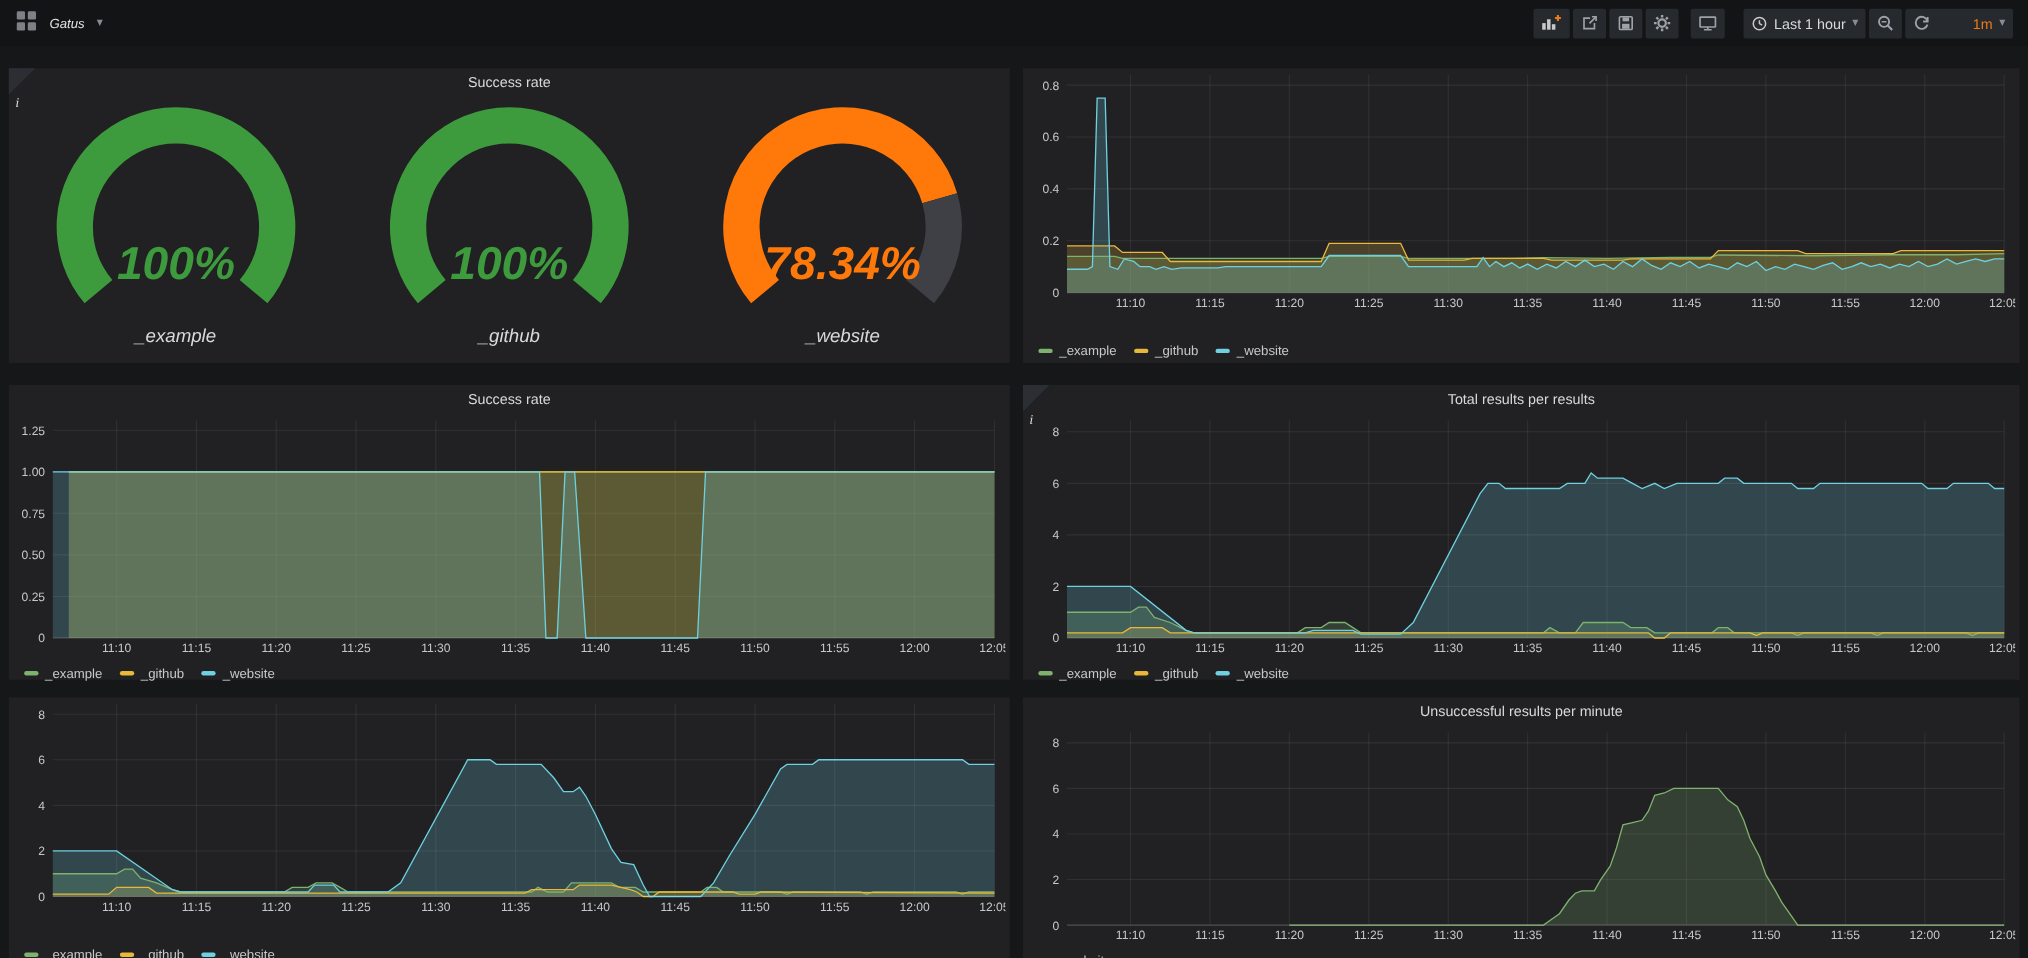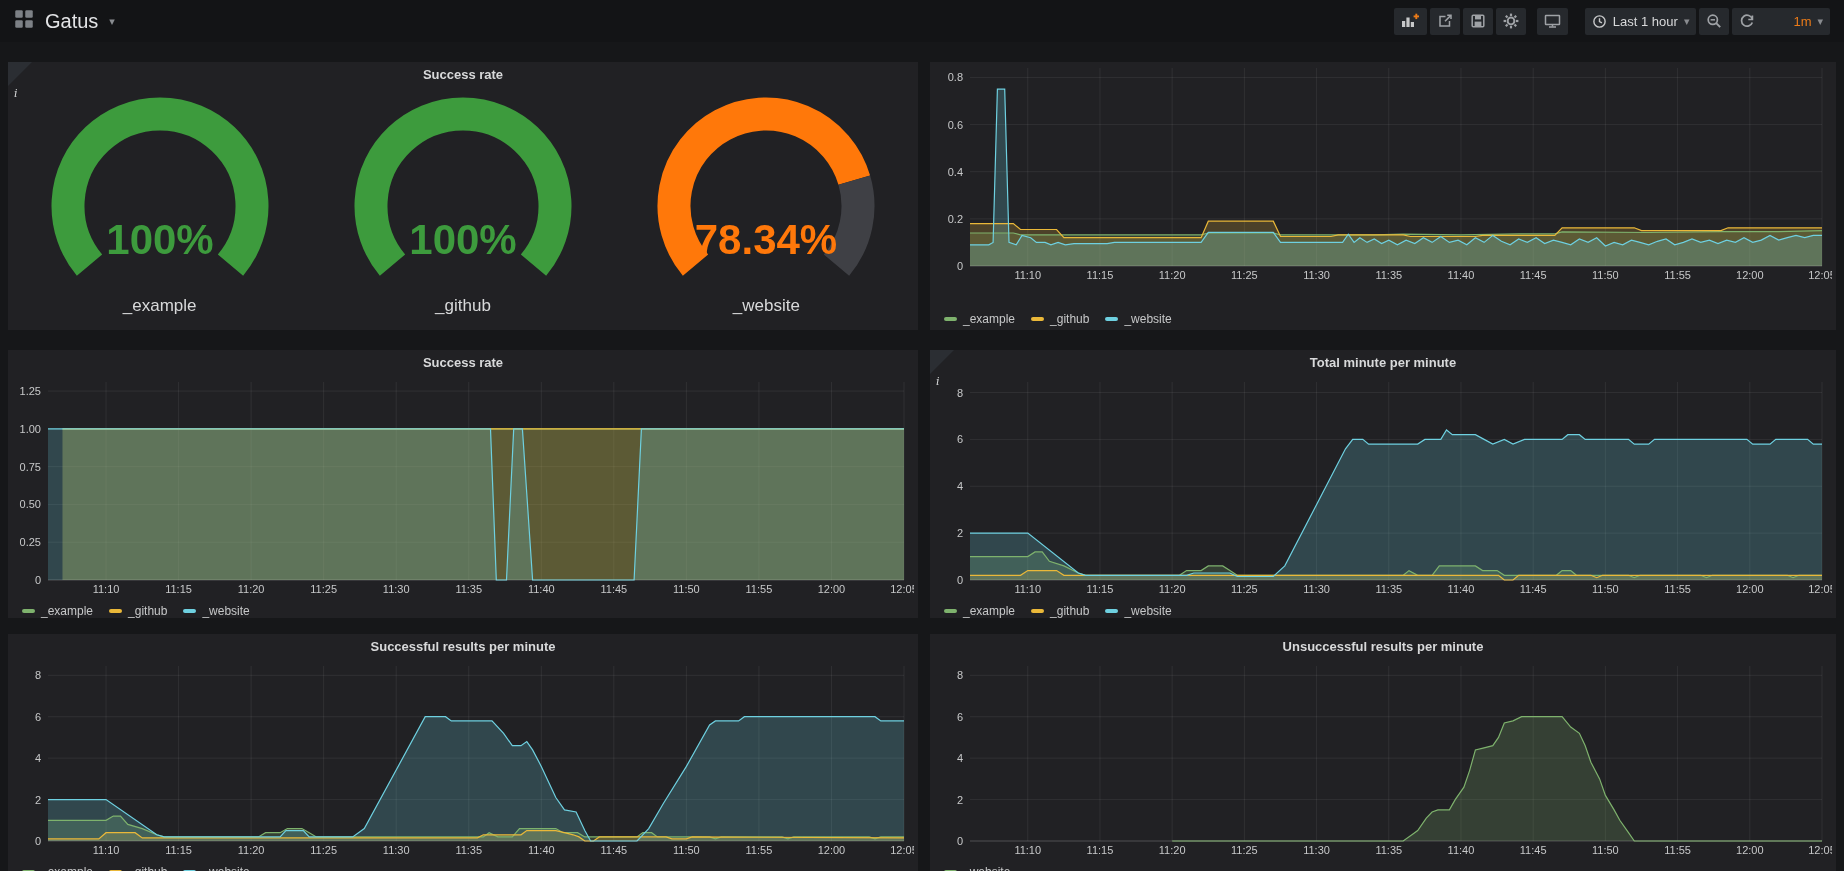--- a/index.html
+++ b/index.html
@@ -6,45 +6,45 @@
   html,body { margin:0; padding:0; }
   body {
     width:1844px; height:871px; overflow:hidden; position:relative;
     background:#161719; color:#d8d9da;
     font-family:"Liberation Sans", sans-serif;
   }
   
   .navbar { position:absolute; top:0; left:0; width:1844px; height:42px;
     background:#131416; display:flex; align-items:center; padding:0 14px; }
   .nav-left { display:flex; align-items:center; gap:11px; }
-  .dash-title { font-size:20px; color:#e3e4e6; cursor:pointer; }
+  .dash-title { font-size:12px; color:#e3e4e6; cursor:pointer;font-style:italic; }
   .caret { font-size:11px; color:#898c90; line-height:1; }
   .nav-right { margin-left:auto; display:flex; align-items:flex-start; }
   .navbtn { height:27px; min-width:27px; background:#26292d; border-radius:2px;
     display:flex; align-items:center; justify-content:center; gap:6px;
     padding:0 7px; margin-left:3px; color:#9fa2a6; font-size:13px; cursor:pointer; }
   .navbtn svg { display:block; }
   .gap-sm { width:8px; } .gap-md { width:14px; }
   .time-label { color:#d8d9da; }
   .interval-label { color:#eb7b18;margin-left:32px; }
   
   .panel { position:absolute; background:#212124; display:flex; flex-direction:column; }
   .panel-title { height:26px; line-height:26px; text-align:center; font-size:13px;
-    font-weight:bold; color:#d8d9da; cursor:pointer; flex:0 0 26px; }
+    font-weight:normal; color:#d8d9da; cursor:pointer; flex:0 0 26px; }
   .chart-box { position:relative; flex:1 1 auto; margin:0 4px; }
   .legend { flex:0 0 22px; display:flex; align-items:center; padding-left:14px; }
   .legend-item { display:inline-flex; align-items:center; margin-right:16px;
     font-size:12px; color:#c7c8c9; cursor:pointer; }
   .legend-marker { width:13px; height:4px; border-radius:2px; margin-right:6px; }
   .info-corner { position:absolute; top:0; left:0; width:0; height:0;
     border-top:24px solid #2b2e33; border-right:24px solid transparent; }
   .info-letter { position:absolute; top:1px; left:6px; font-family:"DejaVu Serif", serif;
     font-style:italic; font-size:11px; color:#d8d9da; }
   
-  .gauges-row { flex:1 1 auto; display:flex; }
+  .gauges-row { flex:1 1 auto; display:flex;font-style:italic; }
   .gauge { width:33.333%; display:flex; flex-direction:column; align-items:center; }
   .gauge-label { font-size:17px; color:#d8d9da; margin-top:-4px; }
   svg text { font-family:"Liberation Sans", sans-serif; }
 </style>
 </head>
 <body>
 
 <div class="navbar">
   <div class="nav-left">
     <span>
@@ -283,21 +283,21 @@
         <span class="legend-marker" style="background: rgb(110, 208, 224);"></span>
         <span>_website</span>
       </span>
     </div>
 </div>
 
 <div class="panel" style="left:930px; top:350px; width:906px; height:268px;">
   <div class="info-corner">
       <span class="info-letter">i</span>
     </div>
-  <div class="panel-title">Total minute per minute</div>
+  <div class="panel-title">Total results per results</div>
   <div class="chart-box"><svg width="898" height="220" viewBox="0 0 898 220">
         <line x1="36" y1="204" x2="888" y2="204" stroke="rgba(255,255,255,0.07)"></line>
         <text x="29" y="208" text-anchor="end" font-size="11" fill="#c7c8c9">0</text>
         <line x1="36" y1="157.1360946745562" x2="888" y2="157.1360946745562" stroke="rgba(255,255,255,0.07)"></line>
         <text x="29" y="161.1360946745562" text-anchor="end" font-size="11" fill="#c7c8c9">2</text>
         <line x1="36" y1="110.27218934911242" x2="888" y2="110.27218934911242" stroke="rgba(255,255,255,0.07)"></line>
         <text x="29" y="114.27218934911242" text-anchor="end" font-size="11" fill="#c7c8c9">4</text>
         <line x1="36" y1="63.408284023668614" x2="888" y2="63.408284023668614" stroke="rgba(255,255,255,0.07)"></line>
         <text x="29" y="67.40828402366861" text-anchor="end" font-size="11" fill="#c7c8c9">6</text>
         <line x1="36" y1="16.544378698224847" x2="888" y2="16.544378698224847" stroke="rgba(255,255,255,0.07)"></line>
@@ -344,21 +344,20 @@
         <span>_github</span>
       </span>
       <span class="legend-item">
         <span class="legend-marker" style="background: rgb(110, 208, 224);"></span>
         <span>_website</span>
       </span>
     </div>
 </div>
 
 <div class="panel" style="left:8px; top:634px; width:910px; height:245px;">
-  <div class="panel-title">Successful results per minute</div>
   <div class="chart-box"><svg width="902" height="197" viewBox="0 0 902 197">
         <line x1="36" y1="181" x2="892" y2="181" stroke="rgba(255,255,255,0.07)"></line>
         <text x="29" y="185" text-anchor="end" font-size="11" fill="#c7c8c9">0</text>
         <line x1="36" y1="139.57988165680473" x2="892" y2="139.57988165680473" stroke="rgba(255,255,255,0.07)"></line>
         <text x="29" y="143.57988165680473" text-anchor="end" font-size="11" fill="#c7c8c9">2</text>
         <line x1="36" y1="98.15976331360946" x2="892" y2="98.15976331360946" stroke="rgba(255,255,255,0.07)"></line>
         <text x="29" y="102.15976331360946" text-anchor="end" font-size="11" fill="#c7c8c9">4</text>
         <line x1="36" y1="56.73964497041419" x2="892" y2="56.73964497041419" stroke="rgba(255,255,255,0.07)"></line>
         <text x="29" y="60.73964497041419" text-anchor="end" font-size="11" fill="#c7c8c9">6</text>
         <line x1="36" y1="15.31952662721892" x2="892" y2="15.31952662721892" stroke="rgba(255,255,255,0.07)"></line>

